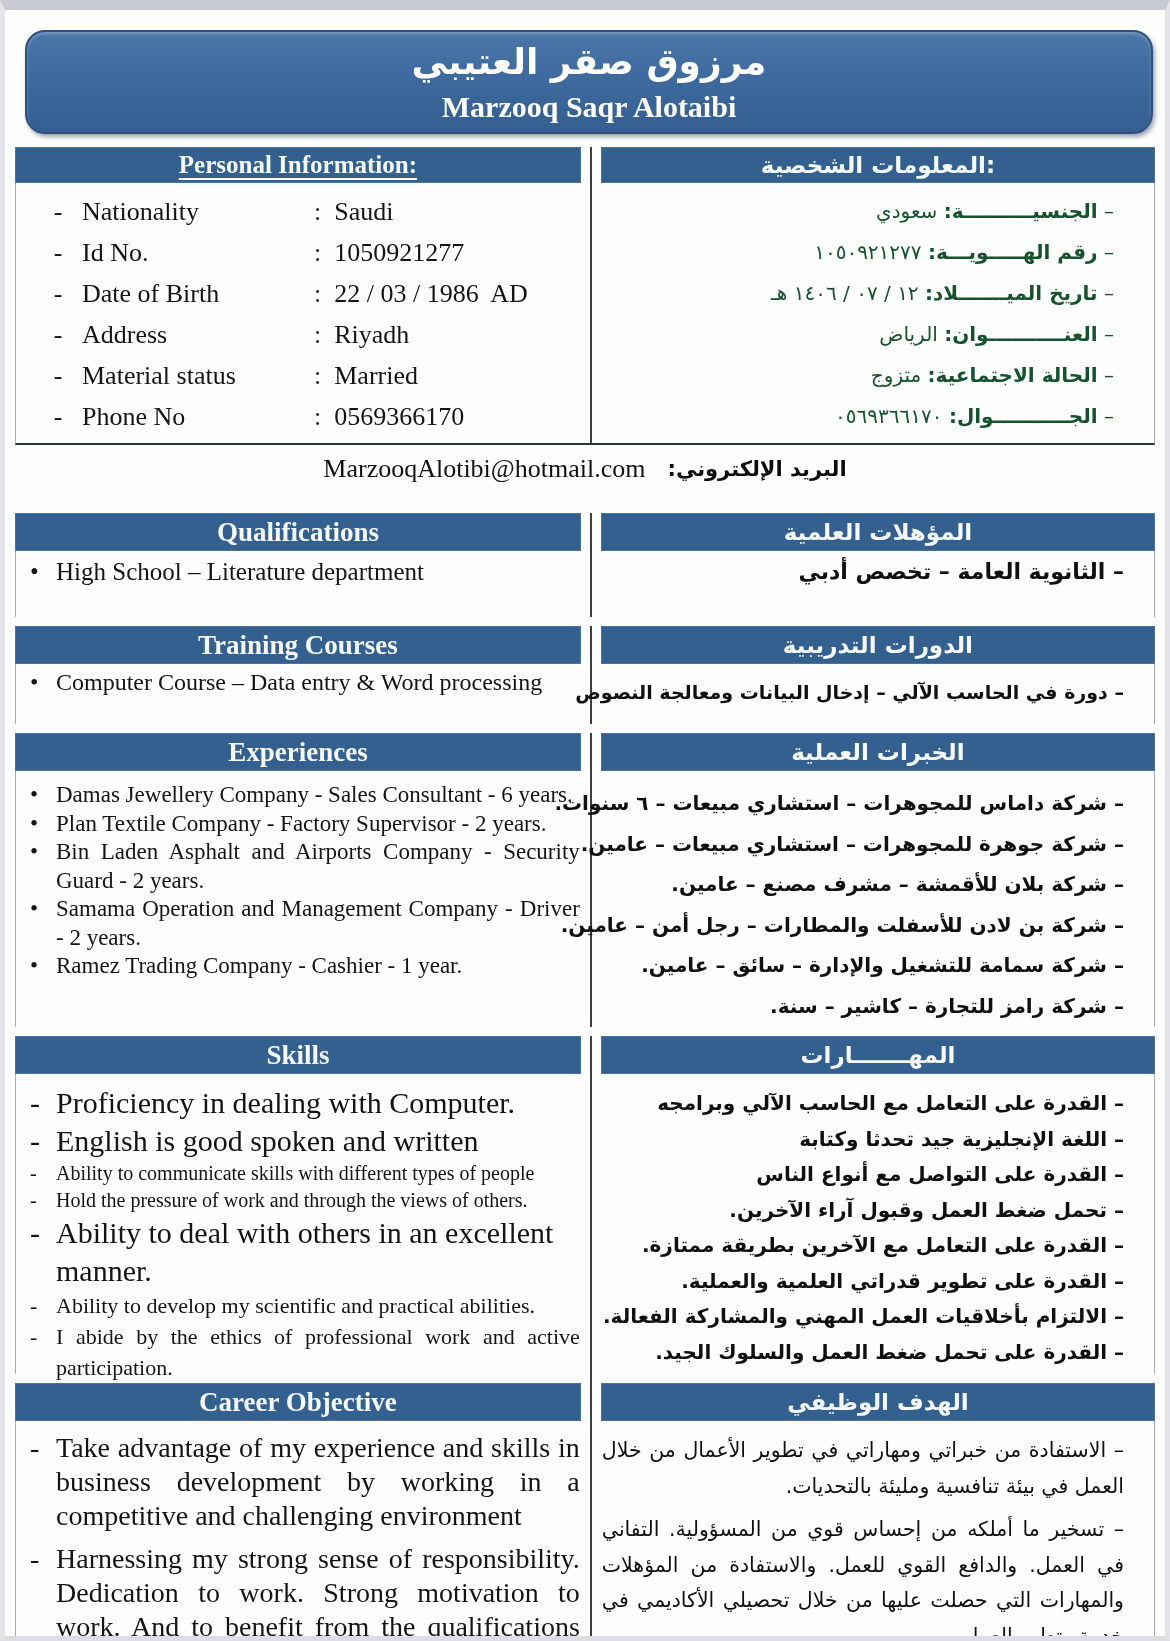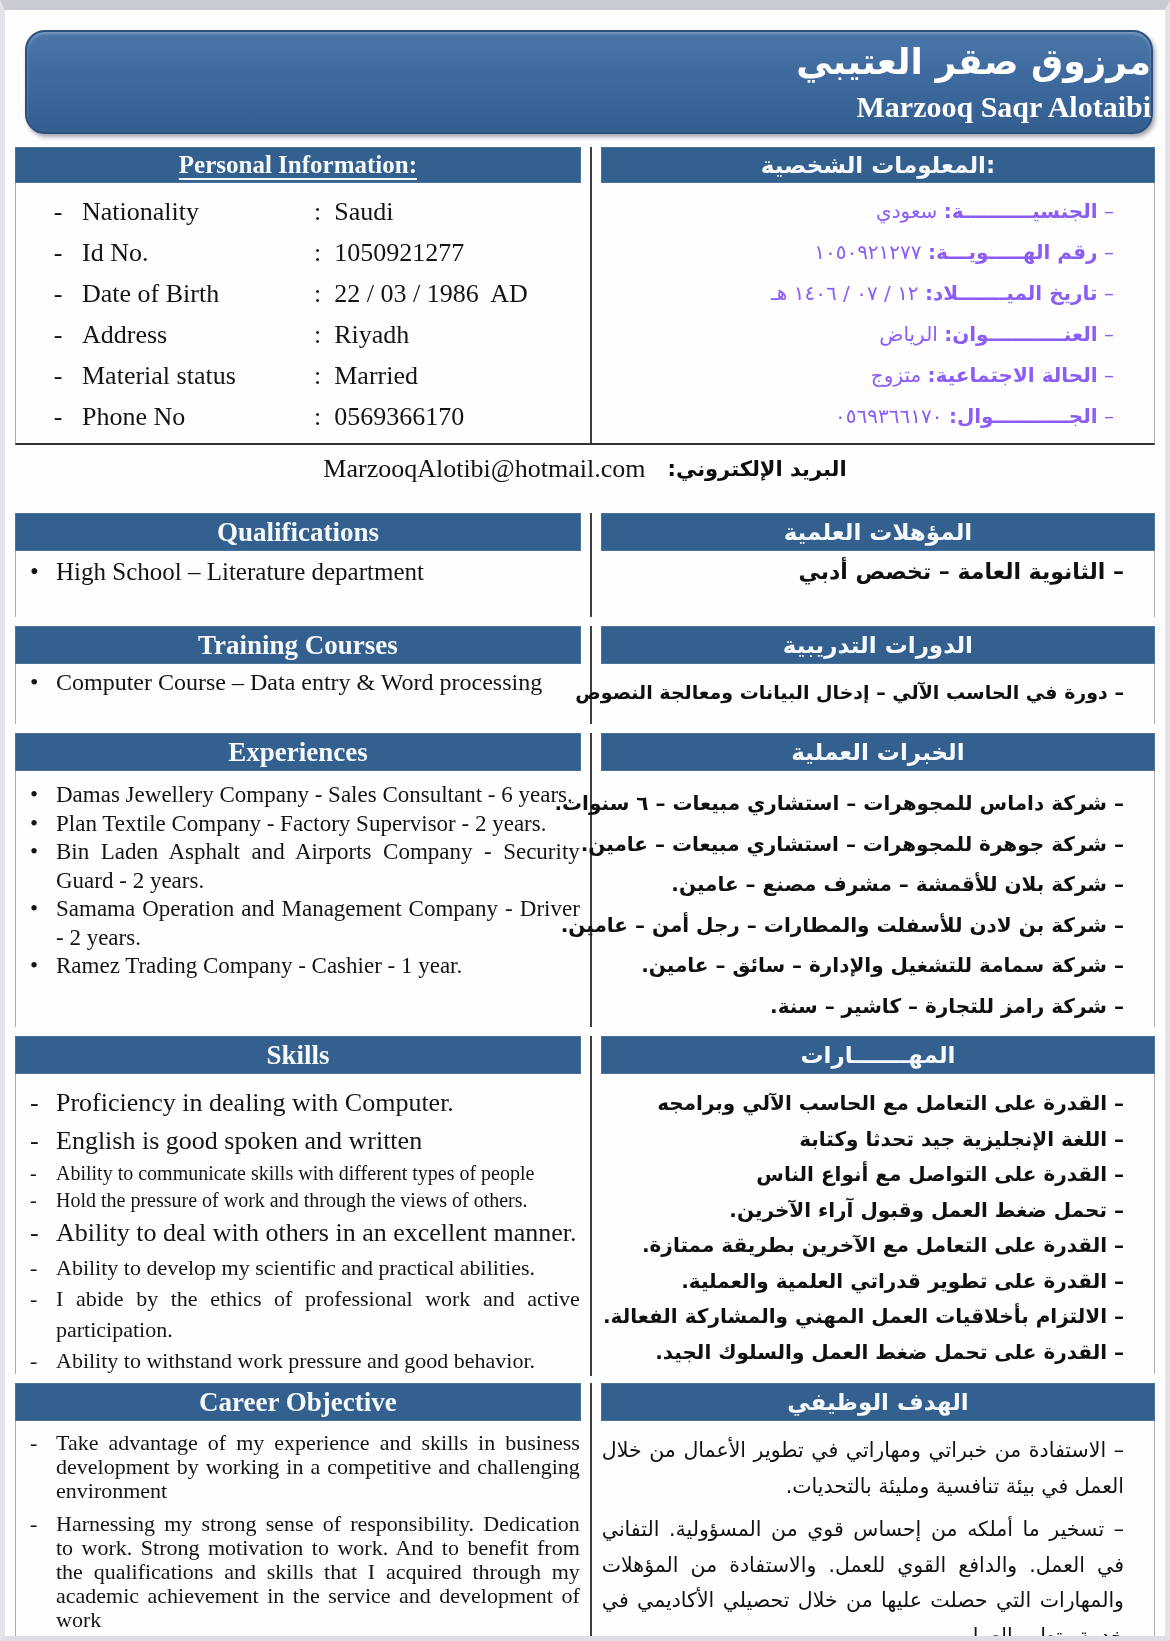--- a/index.html
+++ b/index.html
@@ -8,21 +8,21 @@
     background:#fefefe;overflow:hidden;
     border-top:10px solid #c9cbd2;border-left:5px solid #e3e4e8;
     border-right:5px solid #e3e4e8;border-bottom:5px solid #dcdee3;
   }
   
   .name-card{
     margin:20px 12px 0 20px;height:100px;border-radius:20px;
     background:linear-gradient(180deg,#4a76a8 0%,#3f6ba0 40%,#345e90 100%);
     border:2px solid #2c507e;
     box-shadow:inset 0 2px 3px rgba(255,255,255,.28), 2px 3px 4px rgba(50,55,75,.45);
-    text-align:right;color:#ffffff;
+    text-align:center;color:#ffffff;
   }
   .name-ar{font-family:"DejaVu Sans",sans-serif;font-weight:700;font-size:36px;line-height:52px;margin-top:4px;}
   .name-en{font-family:"Liberation Serif",serif;font-weight:700;font-size:30px;line-height:38px;}
   
   .doc{margin:0 10px;}
   .row{display:grid;grid-template-columns:50.6% 49.4%;}
   .cell{box-sizing:border-box;min-width:0;}
   .cell.l{border-right:2px solid #3c4043;}
   .row.content{border-left:1px solid #a8acb4;border-right:1px solid #a8acb4;}
   .bars{margin-top:13px;height:36px;}
@@ -40,21 +40,21 @@
   .bar-ar{font-family:"DejaVu Sans",sans-serif;font-weight:700;font-size:23px;}
   
   .personal{height:260px;border-bottom:2px solid #2f3235;}
   .pad-en{padding:8px 6px 0 18px;}
   .pad-ar{padding:8px 14px 0 6px;}
   .pi-row{display:flex;font-family:"Liberation Serif",serif;font-size:26px;line-height:41px;color:#141414;}
   .pi-dash{width:48px;text-align:center;}
   .pi-label{width:232px;}
   .pi-value{white-space:pre;}
   .pi-value::before{content:":  ";}
-  .pa-row{direction:rtl;text-align:right;font-family:"DejaVu Sans",sans-serif;font-size:20px;line-height:41px;color:#8b5cf6;padding-right:26px;}
+  .pa-row{direction:rtl;text-align:right;font-family:"DejaVu Sans",sans-serif;font-size:20px;line-height:41px;color:#14532d;padding-right:26px;}
   .pa-row::before{content:"–  ";font-weight:400;}
   .pa-label{font-weight:700;}
   .pa-value{font-weight:700;font-weight:400;}
   
   .email-row{height:48px;display:flex;align-items:center;justify-content:center;gap:22px;}
   .email-value{font-family:"Liberation Serif",serif;font-size:26px;color:#121212;}
   .email-label{font-family:"DejaVu Sans",sans-serif;font-weight:700;font-size:21px;color:#0d0d0d;direction:rtl;}
   
   .h-qual{height:66px;}
   .h-train{height:60px;}
@@ -70,25 +70,25 @@
   .dash .mk::before{content:"-";}
   .q-en{font-size:25px;line-height:34px;padding-top:4px;}
   .t-en{font-size:24px;line-height:32px;padding-top:2px;}
   .e-en{font-size:23px;line-height:28.5px;text-align:justify;}
   .q-ar{font-weight:700;font-size:22px;line-height:34px;padding-top:4px;}
   .t-ar{font-weight:700;font-size:19px;line-height:32px;white-space:nowrap;padding-left:35px;}
   .ali{text-align:right;font-weight:700;}
   .ali::before{content:"– ";}
   .e-ar{font-size:20px;line-height:40.5px;white-space:nowrap;}
   .s-ar{font-size:20px;line-height:35.5px;}
-  .sk-lg{font-size:26px;line-height:38px;}
+  .sk-lg{font-size:30px;line-height:38px;}
   .sk-md{font-size:22px;line-height:31px;}
   .sk-sm{font-size:20px;line-height:27px;}
   .just{text-align:justify;}
-  .c-en{font-size:22px;line-height:24px;margin-bottom:9px;}
+  .c-en{font-size:28px;line-height:34px;margin-bottom:9px;}
   .c-ar{font-size:20.5px;line-height:35.5px;text-align:justify;margin-bottom:8px;}
   .c-ar::before{content:"– ";}
 </style>
 </head>
 <body>
 
 <div class="frame">
 
   <div class="name-card">
     <div class="name-ar">مرزوق صقر العتيبي</div>

